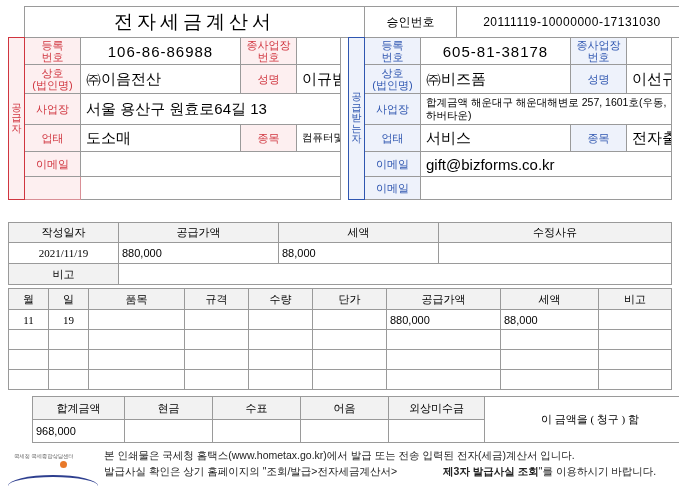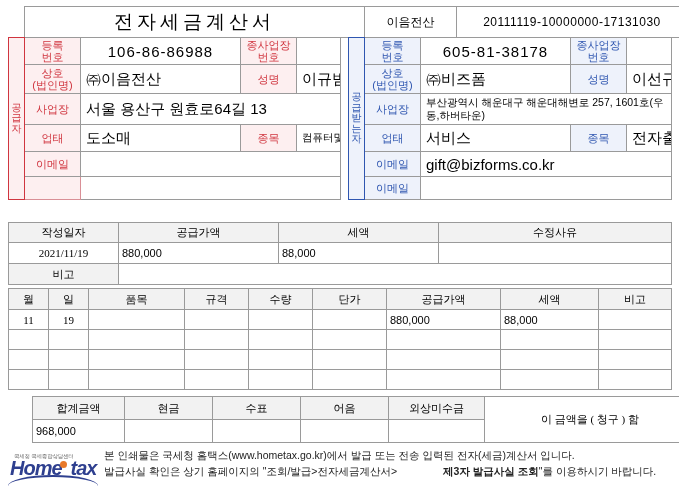--- a/index.html
+++ b/index.html
@@ -224,21 +224,21 @@
   <div class="top-wrap">
     <table class="top-table">
       <colgroup>
         <col style="width:340px">
           <col style="width:92px">
           <col style="width:231px">
       </colgroup>
       <tbody>
           <tr>
         <td class="title-cell" rowspan="1">전자세금계산서</td>
-        <td class="approve-label">이음전산</td>
+        <td class="approve-label">승인번호</td>
         <td class="approve-value">20111119-10000000-17131030</td>
       </tr>
     </tbody>
       </table>
   </div>
 
   <div class="main-wrap">
     <table class="main-table">
       <colgroup>
         <col style="width:16px">
@@ -307,21 +307,21 @@
         <td class="val">㈜비즈폼</td>
         <td class="lbl lbl-blue">성명</td>
         <td class="val">이선규</td>
       </tr>
 
       <tr>
         <td class="lbl lbl-red" style="height:30px">사업장</td>
         <td class="val" colspan="3">서울 용산구 원효로64길 13</td>
         <td style="border:none"></td>
         <td class="lbl lbl-blue" style="height:30px">사업장</td>
-        <td class="val" colspan="3" style="white-space:normal; line-height:1.25; font-size:10.5px">부산광역시 해운대구 해운대해변로 257, 1601호(우동,하버타운)</td>
+        <td class="val" colspan="3" style="white-space:normal; line-height:1.25; font-size:10.5px">합계금액 해운대구 해운대해변로 257, 1601호(우동,하버타운)</td>
       </tr>
 
       <tr>
         <td class="lbl lbl-red" style="height:26px">업태</td>
         <td class="val">도소매</td>
         <td class="lbl lbl-red">종목</td>
         <td class="val" style="font-size:10.5px">컴퓨터및주변기기</td>
         <td style="border:none"></td>
         <td class="lbl lbl-blue" style="height:26px">업태</td>
         <td class="val">서비스</td>
@@ -476,23 +476,20 @@
         <td class="num-right"></td>
         <td class="num-right"></td>
       </tr>
     </tbody>
       </table>
   </div>
 
   <div class="footer">
     <div class="hometax-logo">
       <div class="ht-sub">국세청 국세종합상담센터</div>
-      <div class="ht-main">
-        <span>Home</span><span style="padding-left:9px">tax</span>
-      </div>
       <div class="ht-dot"></div>
       <div class="ht-swoosh"></div>
     </div>
     <div class="footer-text">
       <div>본 인쇄물은 국세청 홈택스(www.hometax.go.kr)에서 발급 또는 전송 입력된 전자(세금)계산서 입니다.</div>
       <div><span>발급사실 확인은 상기 홈페이지의 "조회/발급&gt;전자세금계산서&gt;</span><b>제3자 발급사실 조회</b><span>"를 이용하시기 바랍니다.</span></div>
     </div>
   </div>
 
 </div>

